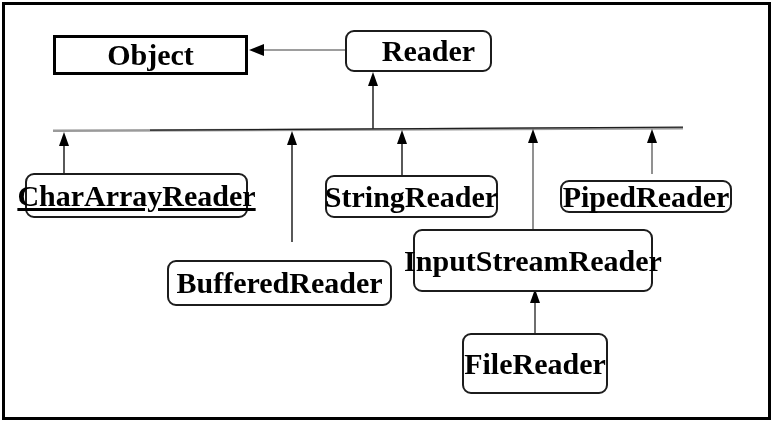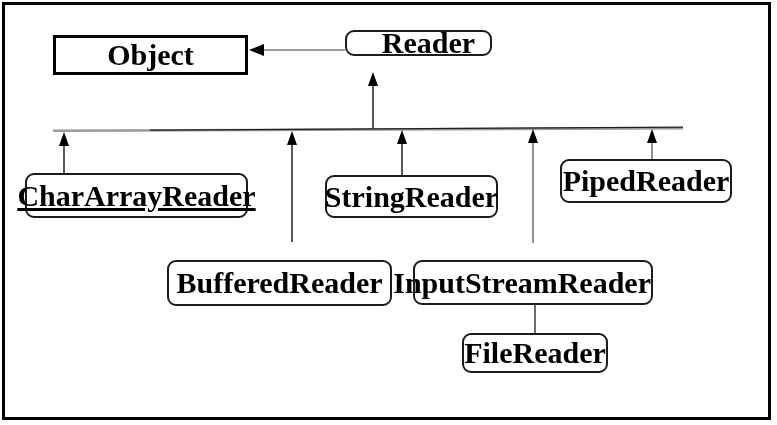--- a/index.html
+++ b/index.html
@@ -29,27 +29,27 @@
     font-weight:bold;
     font-size:30px;
     color:#000;
     white-space:nowrap;
   }
   .node .lbl{display:block;}
   #node-object{
     left:53px;top:35px;width:195px;height:40px;
     border:3px solid #000;border-radius:0;
   }
-  #node-reader{left:345px;top:30px;width:147px;height:26px;padding-left:20px;}
+  #node-reader{left:345px;top:30px;width:147px;height:42px;padding-left:20px;}
   #node-chararrayreader{left:25px;top:173px;width:223px;height:45px;text-decoration:underline;}
   #node-stringreader{left:325px;top:175px;width:173px;height:43px;text-align:center;}
-  #node-pipedreader{left:560px;top:159px;width:172px;height:44px;}
+  #node-pipedreader{left:560px;top:180px;width:172px;height:33px;}
   #node-bufferedreader{left:167px;top:260px;width:225px;height:46px;}
-  #node-inputstreamreader{left:413px;top:260px;width:240px;height:45px;justify-content:flex-end;}
-  #node-filereader{left:462px;top:333px;width:146px;height:40px;}
+  #node-inputstreamreader{left:413px;top:229px;width:240px;height:63px;}
+  #node-filereader{left:462px;top:333px;width:146px;height:61px;}
 </style>
 </head>
 <body>
 
 <div id="stage">
 
   <div id="frame"></div>
 
   <svg id="connectors" viewBox="0 0 777 425" xmlns="http://www.w3.org/2000/svg">
 

